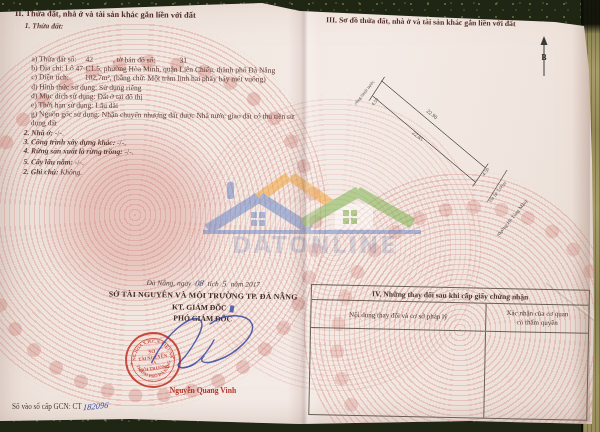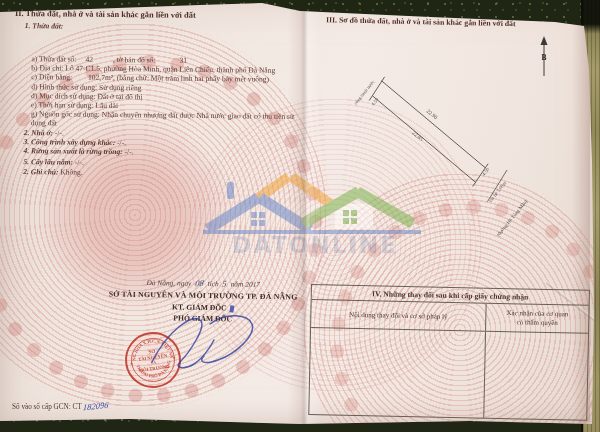--- a/index.html
+++ b/index.html
@@ -114,30 +114,30 @@
       <div class="win" style="left:156px;top:50px;background:#7cb34f;"></div>
       <div class="bar"></div>
       <div class="wmtext">DATONLINE</div>
     </div>
 
     <div class="sec2">
       <div class="title">II. Thửa đất, nhà ở và tài sản khác gắn liền với đất</div>
       <div class="l num bi">1. Thửa đất:</div>
       <div class="l let"><span>a) Thửa đất số:</span><span class="v1">42</span><span class="midgap">, tờ bản đồ số:</span><span class="v2">31</span></div>
       <div class="l let">b) Địa chỉ: Lô 47-C1.5, phường Hòa Minh, quận Liên Chiểu, thành phố Đà Nẵng</div>
-      <div class="l let"><span>c) Diện bằng:</span><span class="cval">102,7m²</span><span>, (bằng chữ: Một trăm linh hai phẩy bảy mét vuông)</span></div>
+      <div class="l let"><span>c) Diện tích:</span><span class="cval">102,7m²</span><span>, (bằng chữ: Một trăm linh hai phẩy bảy mét vuông)</span></div>
       <div class="l let">d) Hình thức sử dụng:  Sử dụng riêng</div>
       <div class="l let">đ) Mục đích sử dụng:  Đất ở tại đô thị</div>
       <div class="l let">e) Thời hạn sử dụng:  Lâu dài</div>
       <div class="wrapline let" style="width:268px;">g) Nguồn gốc sử dụng: Nhận chuyển nhượng đất được Nhà nước giao đất có thu tiền sử dụng đất</div>
       <div class="l num"><span class="bi">2. Nhà ở:</span> <span>-/-.</span></div>
       <div class="l num"><span class="bi">3. Công trình xây dựng khác:</span> <span>-/-.</span></div>
       <div class="l num"><span class="bi">4. Rừng sản xuất là rừng trồng:</span> <span>-/-.</span></div>
       <div class="l num" style="margin-top:1.5px;"><span class="bi">5. Cây lâu năm:</span> <span>-/-.</span></div>
-      <div class="l num" style="margin-top:1.5px;"><span class="bi">2. Ghi chú:</span> <span style="">Không.</span></div>
+      <div class="l num" style="margin-top:1.5px;"><span class="bi">2. Ghi chú:</span> <span style="font-style:italic;">Không.</span></div>
     </div>
 
     <div class="sec3-title">III. Sơ đồ thửa đất, nhà ở và tài sản khác gắn liền với đất</div>
 
     <svg class="north" width="20" height="44" viewBox="0 0 20 44">
       <line x1="10" y1="7" x2="10" y2="40" stroke="#3a3a38" stroke-width="1"></line>
       <polygon points="10,0 6.5,9 13.5,9" fill="#3a3a38"></polygon>
       <text x="10" y="24" text-anchor="middle" font-size="7.5" font-weight="bold" fill="#23231f" font-family="Liberation Serif, serif">B</text>
     </svg>
 
@@ -196,20 +196,21 @@
       <text x="31" y="35" text-anchor="middle" font-size="4" font-weight="bold" fill="#c03529">VÀ</text>
       <text x="31" y="41" text-anchor="middle" font-size="4.6" font-weight="bold" fill="#c03529">MÔI TRƯỜNG</text>
       <text x="7.5" y="33" font-size="4" fill="#c03529">★</text>
       <text x="50.5" y="33" font-size="4" fill="#c03529">★</text>
     </svg>
 
     <svg class="sig" width="140" height="72" viewBox="0 0 140 72">
       <path d="M 12 52 C 28 20 52 4 60 10 C 68 16 48 44 40 52 C 34 58 44 60 54 54 C 62 49 70 38 74 30 M 70 14 C 86 2 108 4 112 14 C 116 25 96 44 78 50 C 64 55 58 52 64 46" fill="none" stroke="#2e3e9d" stroke-width="1.5" stroke-linecap="round" opacity=".8"></path>
     </svg>
 
+    <div class="signer">Nguyễn Quang Vinh</div>
 
     <div class="reg">
       <span>Số vào sổ cấp GCN: CT</span><span class="hand-num">182096</span>
     </div>
 
     <div class="fold"></div>
     <div class="edge-shadow"></div>
     <div class="crease"></div>
   </div>
 </div>

